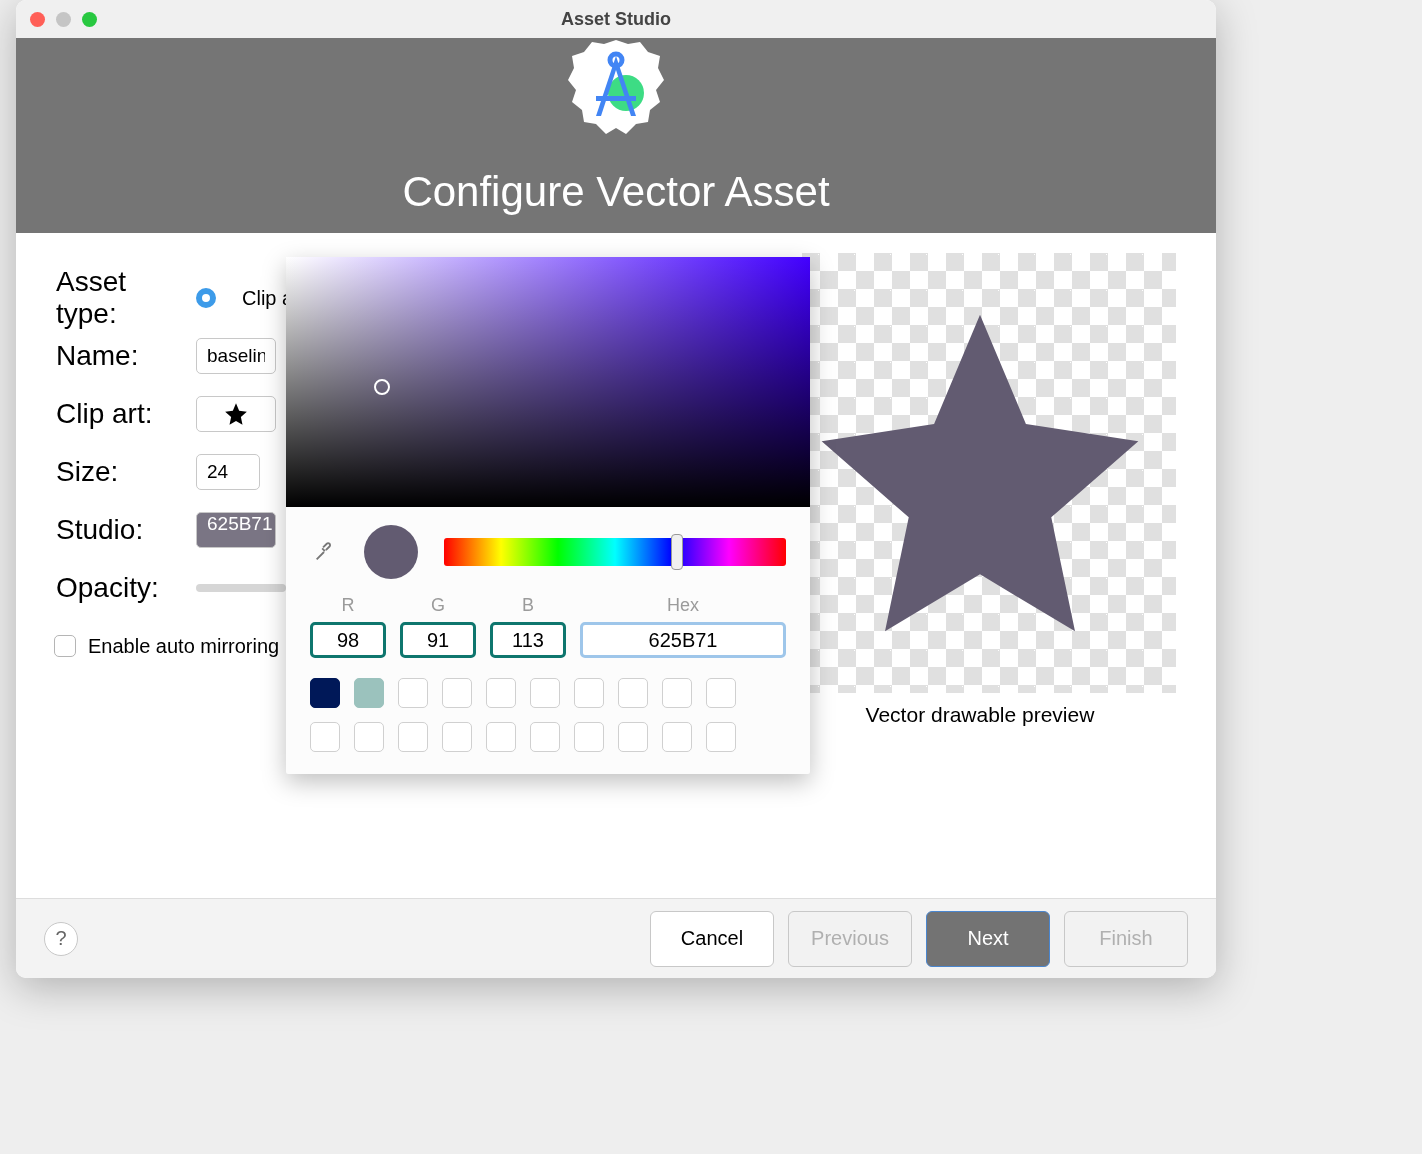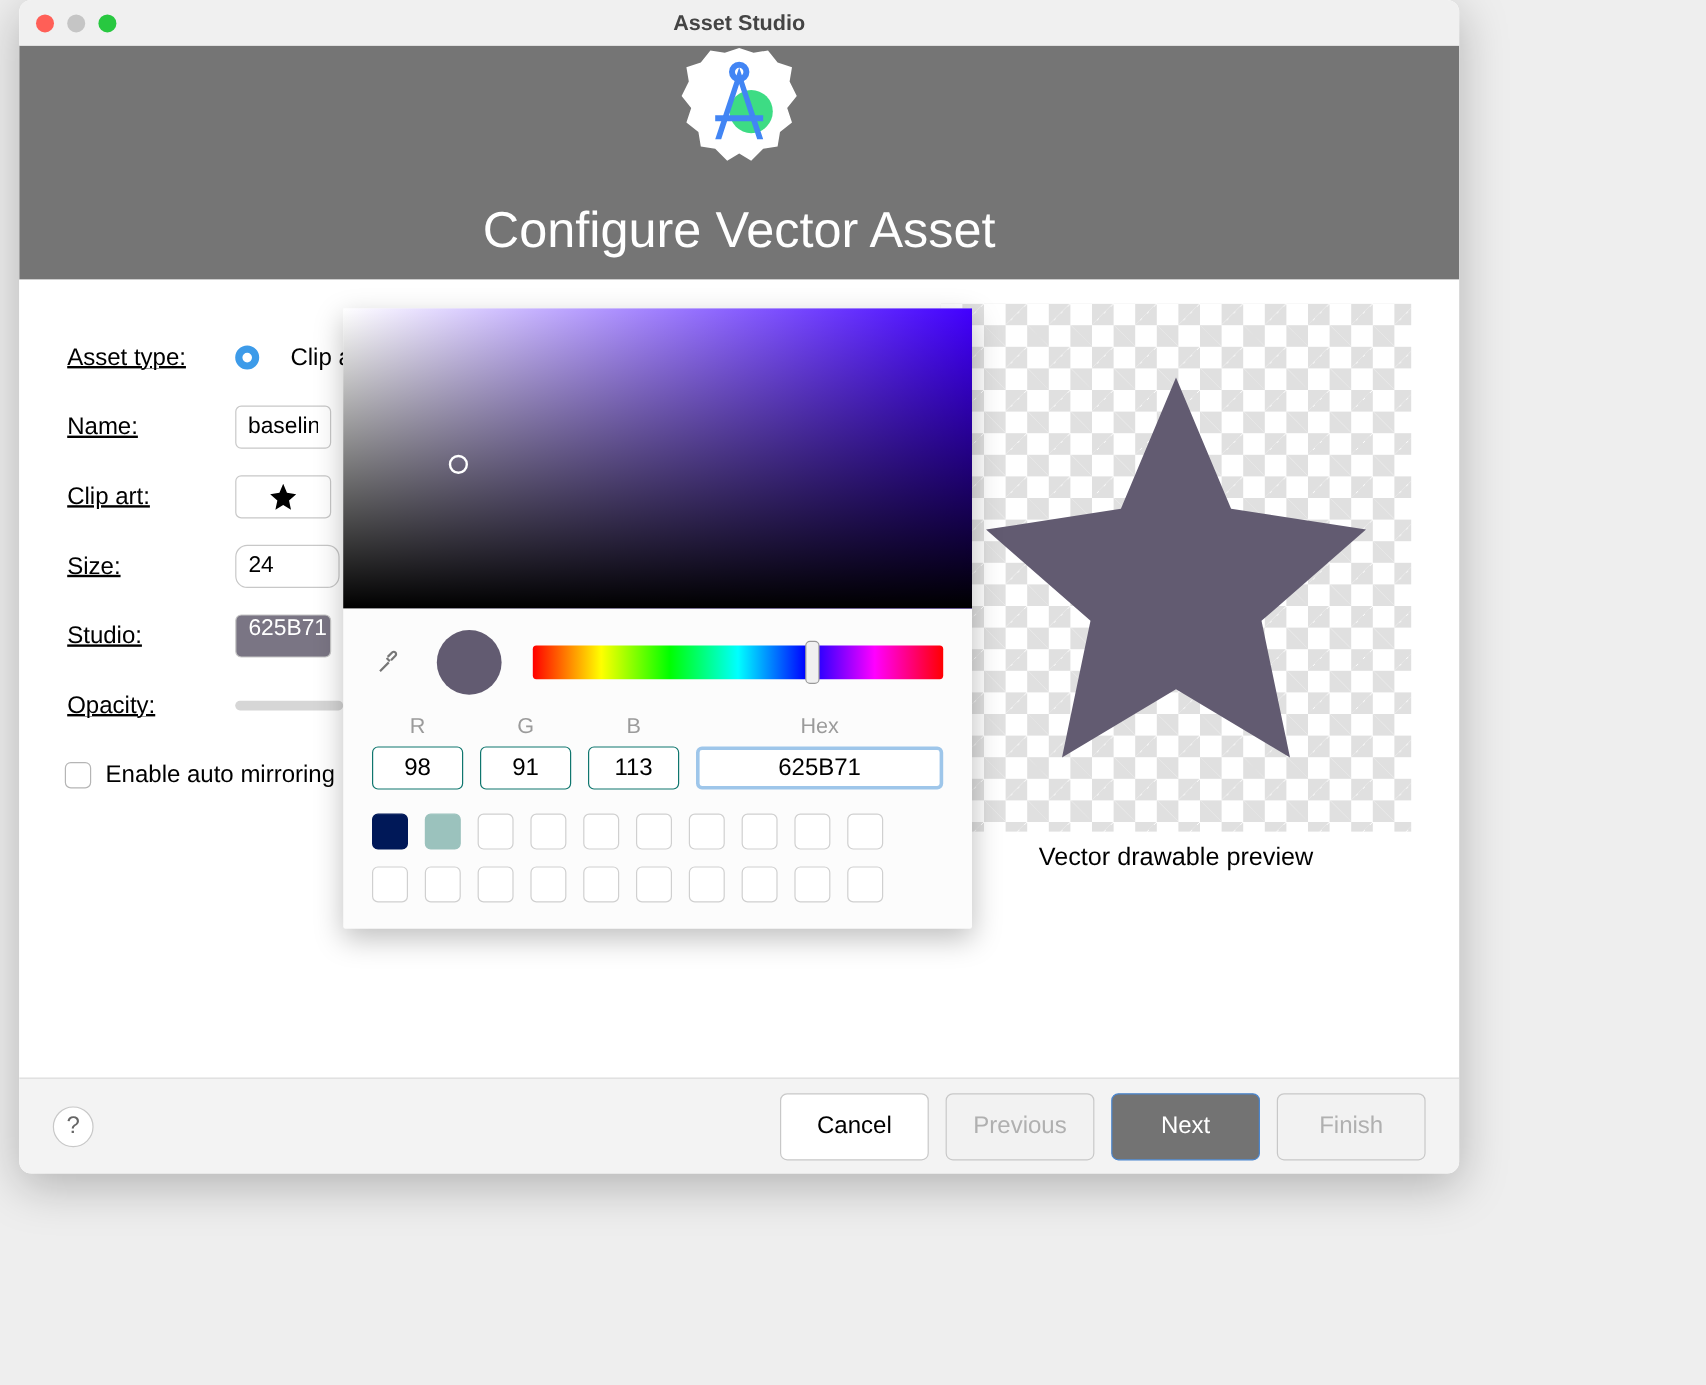--- a/index.html
+++ b/index.html
@@ -10,25 +10,25 @@
   .tlight { width: 15px; height: 15px; border-radius: 50%; }
   .red { background: #ff5f57; }
   .yellow { background: #c5c5c5; }
   .green { background: #28c840; }
   .title { position: absolute; left: 0; right: 0; text-align: center; font-size: 18px; font-weight: 600; color: #444; }
   .banner { height: 195px; background: #757575; display: flex; align-items: center; padding: 0 34px; gap: 30px; flex-direction: column; }
   .banner-icon { width: 100px; height: 100px; }
   .banner h1 { color: #fff; font-size: 42px; font-weight: 400; margin: 0; }
   .content { position: relative; padding: 36px 40px 0 40px; height: calc(100% - 38px - 195px - 80px); background: #fff; }
   .form-row { display: flex; align-items: center; height: 58px; gap: 20px; }
-  .label { width: 120px; font-size: 20px; text-decoration: underline; }
+  .label { width: 120px; font-size: 28px; }
   .radio { width: 20px; height: 20px; border-radius: 50%; border: 6px solid #3d9be9; background: #fff; margin-right: 6px; }
   .radio-label { font-size: 20px; }
   .text-input { height: 36px; border: 1px solid #c8c8c8; border-radius: 5px; padding: 0 10px; font-size: 19px; background: #fff; }
-  .text-input.w80 { width: 87px; border-radius: 10px; }
+  .text-input.w80 { width: 64px; }
   .text-input.hex { width: 80px; background: #7a7584; color: #fff; font-weight: 500; text-align: center; }
   .clipart-btn { width: 80px; height: 36px; border: 1px solid #c8c8c8; border-radius: 5px; display: flex; align-items: center; justify-content: center; background: #fff; }
   .slider-track { width: 90px; height: 8px; background: #d6d6d6; border-radius: 4px; }
   .checkbox { width: 22px; height: 22px; border: 1px solid #b5b5b5; border-radius: 5px; background: #fff; margin-left: -2px; }
   .preview { position: absolute; right: 40px; top: 20px; width: 392px; }
   .checker { width: 392px; height: 440px; background-image: linear-gradient(45deg,#e0e0e0 25%,transparent 25%),linear-gradient(-45deg,#e0e0e0 25%,transparent 25%),linear-gradient(45deg,transparent 75%,#e0e0e0 75%),linear-gradient(-45deg,transparent 75%,#e0e0e0 75%); background-size: 36px 36px; background-position: 0 0,0 18px,18px -18px,-18px 0; background-color: #fff; display: flex; align-items: center; justify-content: center; }
   .preview-label { text-align: center; font-size: 21px; margin-top: 10px; }
   .footer { position: absolute; bottom: 0; left: 0; right: 0; height: 80px; background: #f3f3f3; border-top: 1px solid #ddd; display: flex; align-items: center; padding: 0 28px; gap: 14px; }
   .help-btn { width: 34px; height: 34px; border: 1px solid #c8c8c8; border-radius: 50%; display: flex; align-items: center; justify-content: center; font-size: 20px; color: #666; background: #fff; }
   .spacer { flex: 1; }
@@ -42,21 +42,21 @@
   .picker-row { display: flex; align-items: center; padding: 18px 24px 10px 24px; gap: 26px; }
   .eyedrop { width: 28px; height: 28px; display: flex; align-items: center; justify-content: center; }
   .swatch-circle { width: 54px; height: 54px; border-radius: 50%; background: #625B71; }
   .hue-bar { flex: 1; height: 28px; border-radius: 3px; position: relative; background: linear-gradient(to right,#ff0000,#ffff00,#00ff00,#00ffff,#0000ff,#ff00ff,#ff0000); }
   .hue-thumb { position: absolute; top: -4px; width: 12px; height: 36px; background: #f0f0f0; border: 1px solid #999; border-radius: 4px; left: 68%; transform: translateX(-50%); }
   .rgb-row { display: flex; gap: 14px; padding: 6px 24px 16px 24px; }
   .rgb-col { display: flex; flex-direction: column; align-items: center; gap: 6px; }
   .rgb-col.small { flex: 0 0 76px; }
   .rgb-col.wide { flex: 1; }
   .rgb-label { font-size: 18px; color: #9b9b9b; }
-  .rgb-input { height: 36px; width: 100%; border: 1px solid #0f766e; border-radius: 5px; text-align: center; font-size: 20px; background: #fff; }
+  .rgb-input { height: 36px; width: 100%; border: 3px solid #0f766e; border-radius: 5px; text-align: center; font-size: 20px; background: #fff; }
   .rgb-input.focused { border: 3px solid #9ec6ea; }
   .swatch-grid { padding: 4px 24px 22px 24px; display: flex; flex-direction: column; gap: 14px; }
   .swatch-row { display: flex; gap: 14px; }
   .swatch { width: 30px; height: 30px; border: 1px solid #d0d0d0; border-radius: 5px; background: #fff; }
   .background-text { font-family: ui-monospace, monospace; font-style: italic; color: #777; font-size: 20px; position: absolute; left: 0; }
 </style>
 </head>
 <body>
 
 <div class="background-text" style="top:8px;"></div>

